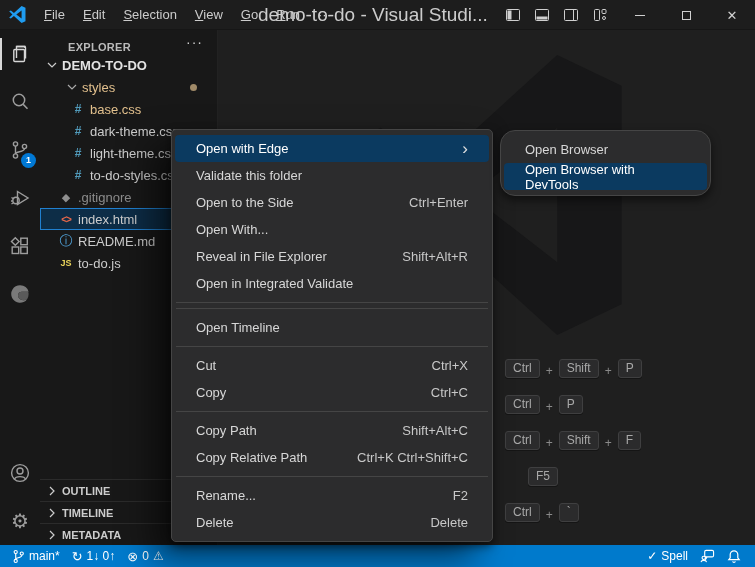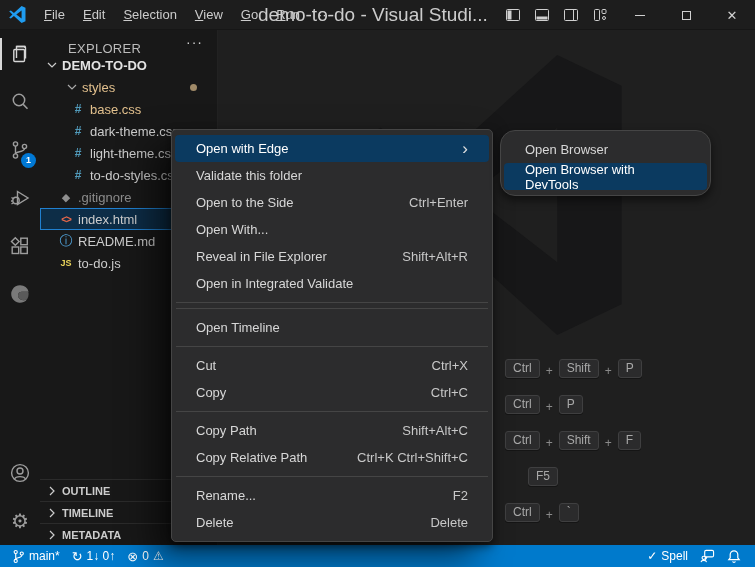--- a/index.html
+++ b/index.html
@@ -41,22 +41,22 @@
   .ab-spacer { flex:1; }
   .scm-badge { position:absolute; right:4px; bottom:6px; min-width:15px; height:15px;
     border-radius:50%; background:#0078d4; color:#fff; font-size:9px; line-height:15px;
     text-align:center; font-weight:bold; }
   .gear-glyph { font-size:20px; line-height:20px; color:#9d9d9d; }
 
   
   .sidebar { position:absolute; left:40px; top:30px; width:178px; height:515px;
     background:#181818; z-index:4; border-right:1px solid #222; }
   .sb-header { position:absolute; left:0; top:0; width:100%; height:36px; }
-  .sb-header-title { position:absolute; left:28px; top:11px; font-size:13px;
-    color:#bbbbbb; letter-spacing:.3px; }
+  .sb-header-title { position:absolute; left:28px; top:11px; font-size:11px;
+    color:#bbbbbb; letter-spacing:.3px;font-weight:bold; }
   .sb-header-actions { position:absolute; right:14px; top:4px; font-size:14px;
     letter-spacing:1px; color:#cccccc; }
   .tree { position:absolute; left:0; top:24px; width:100%; }
   .trow { height:22px; display:flex; align-items:center; font-size:13px;
     color:#cccccc; white-space:nowrap; position:relative; }
   .trow .chev { flex:none; width:16px; height:16px; margin-right:2px; }
   .trow.root { padding-left:4px; font-weight:bold; color:#e3e3e3; }
   .trow.folder1 { padding-left:24px; }
   .trow.file1 { padding-left:18px; }
   .trow.file2 { padding-left:30px; }

